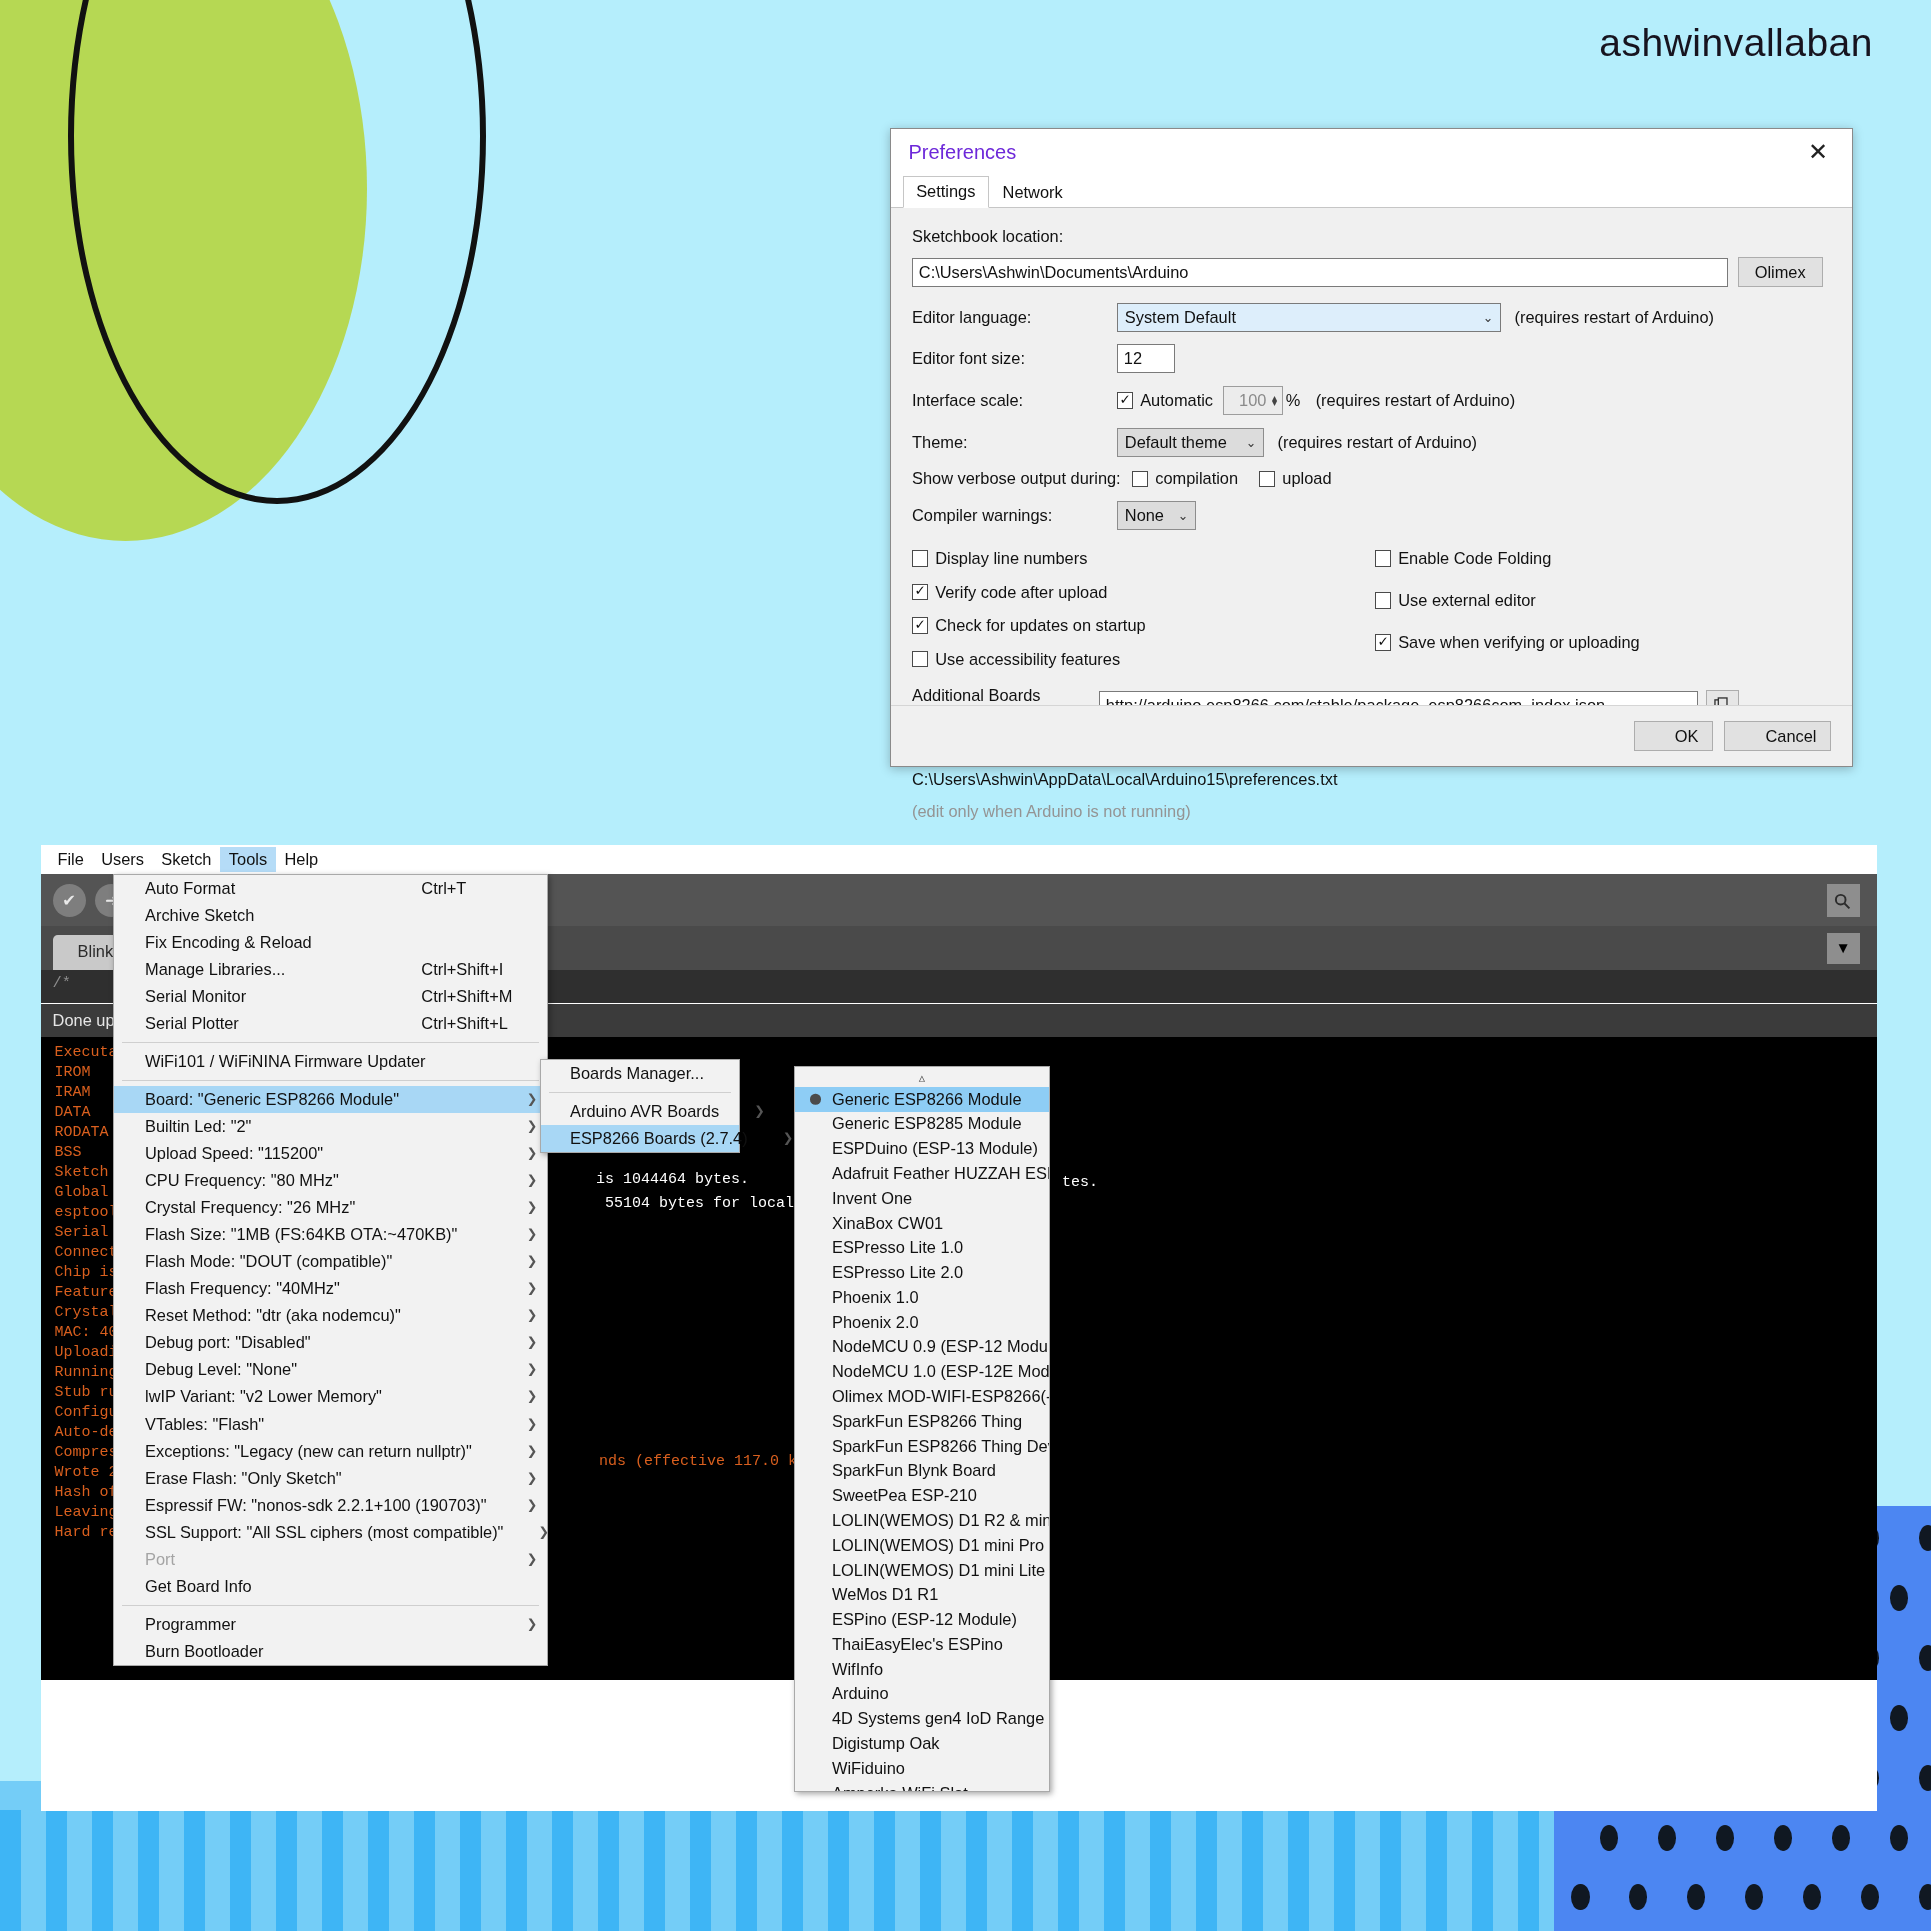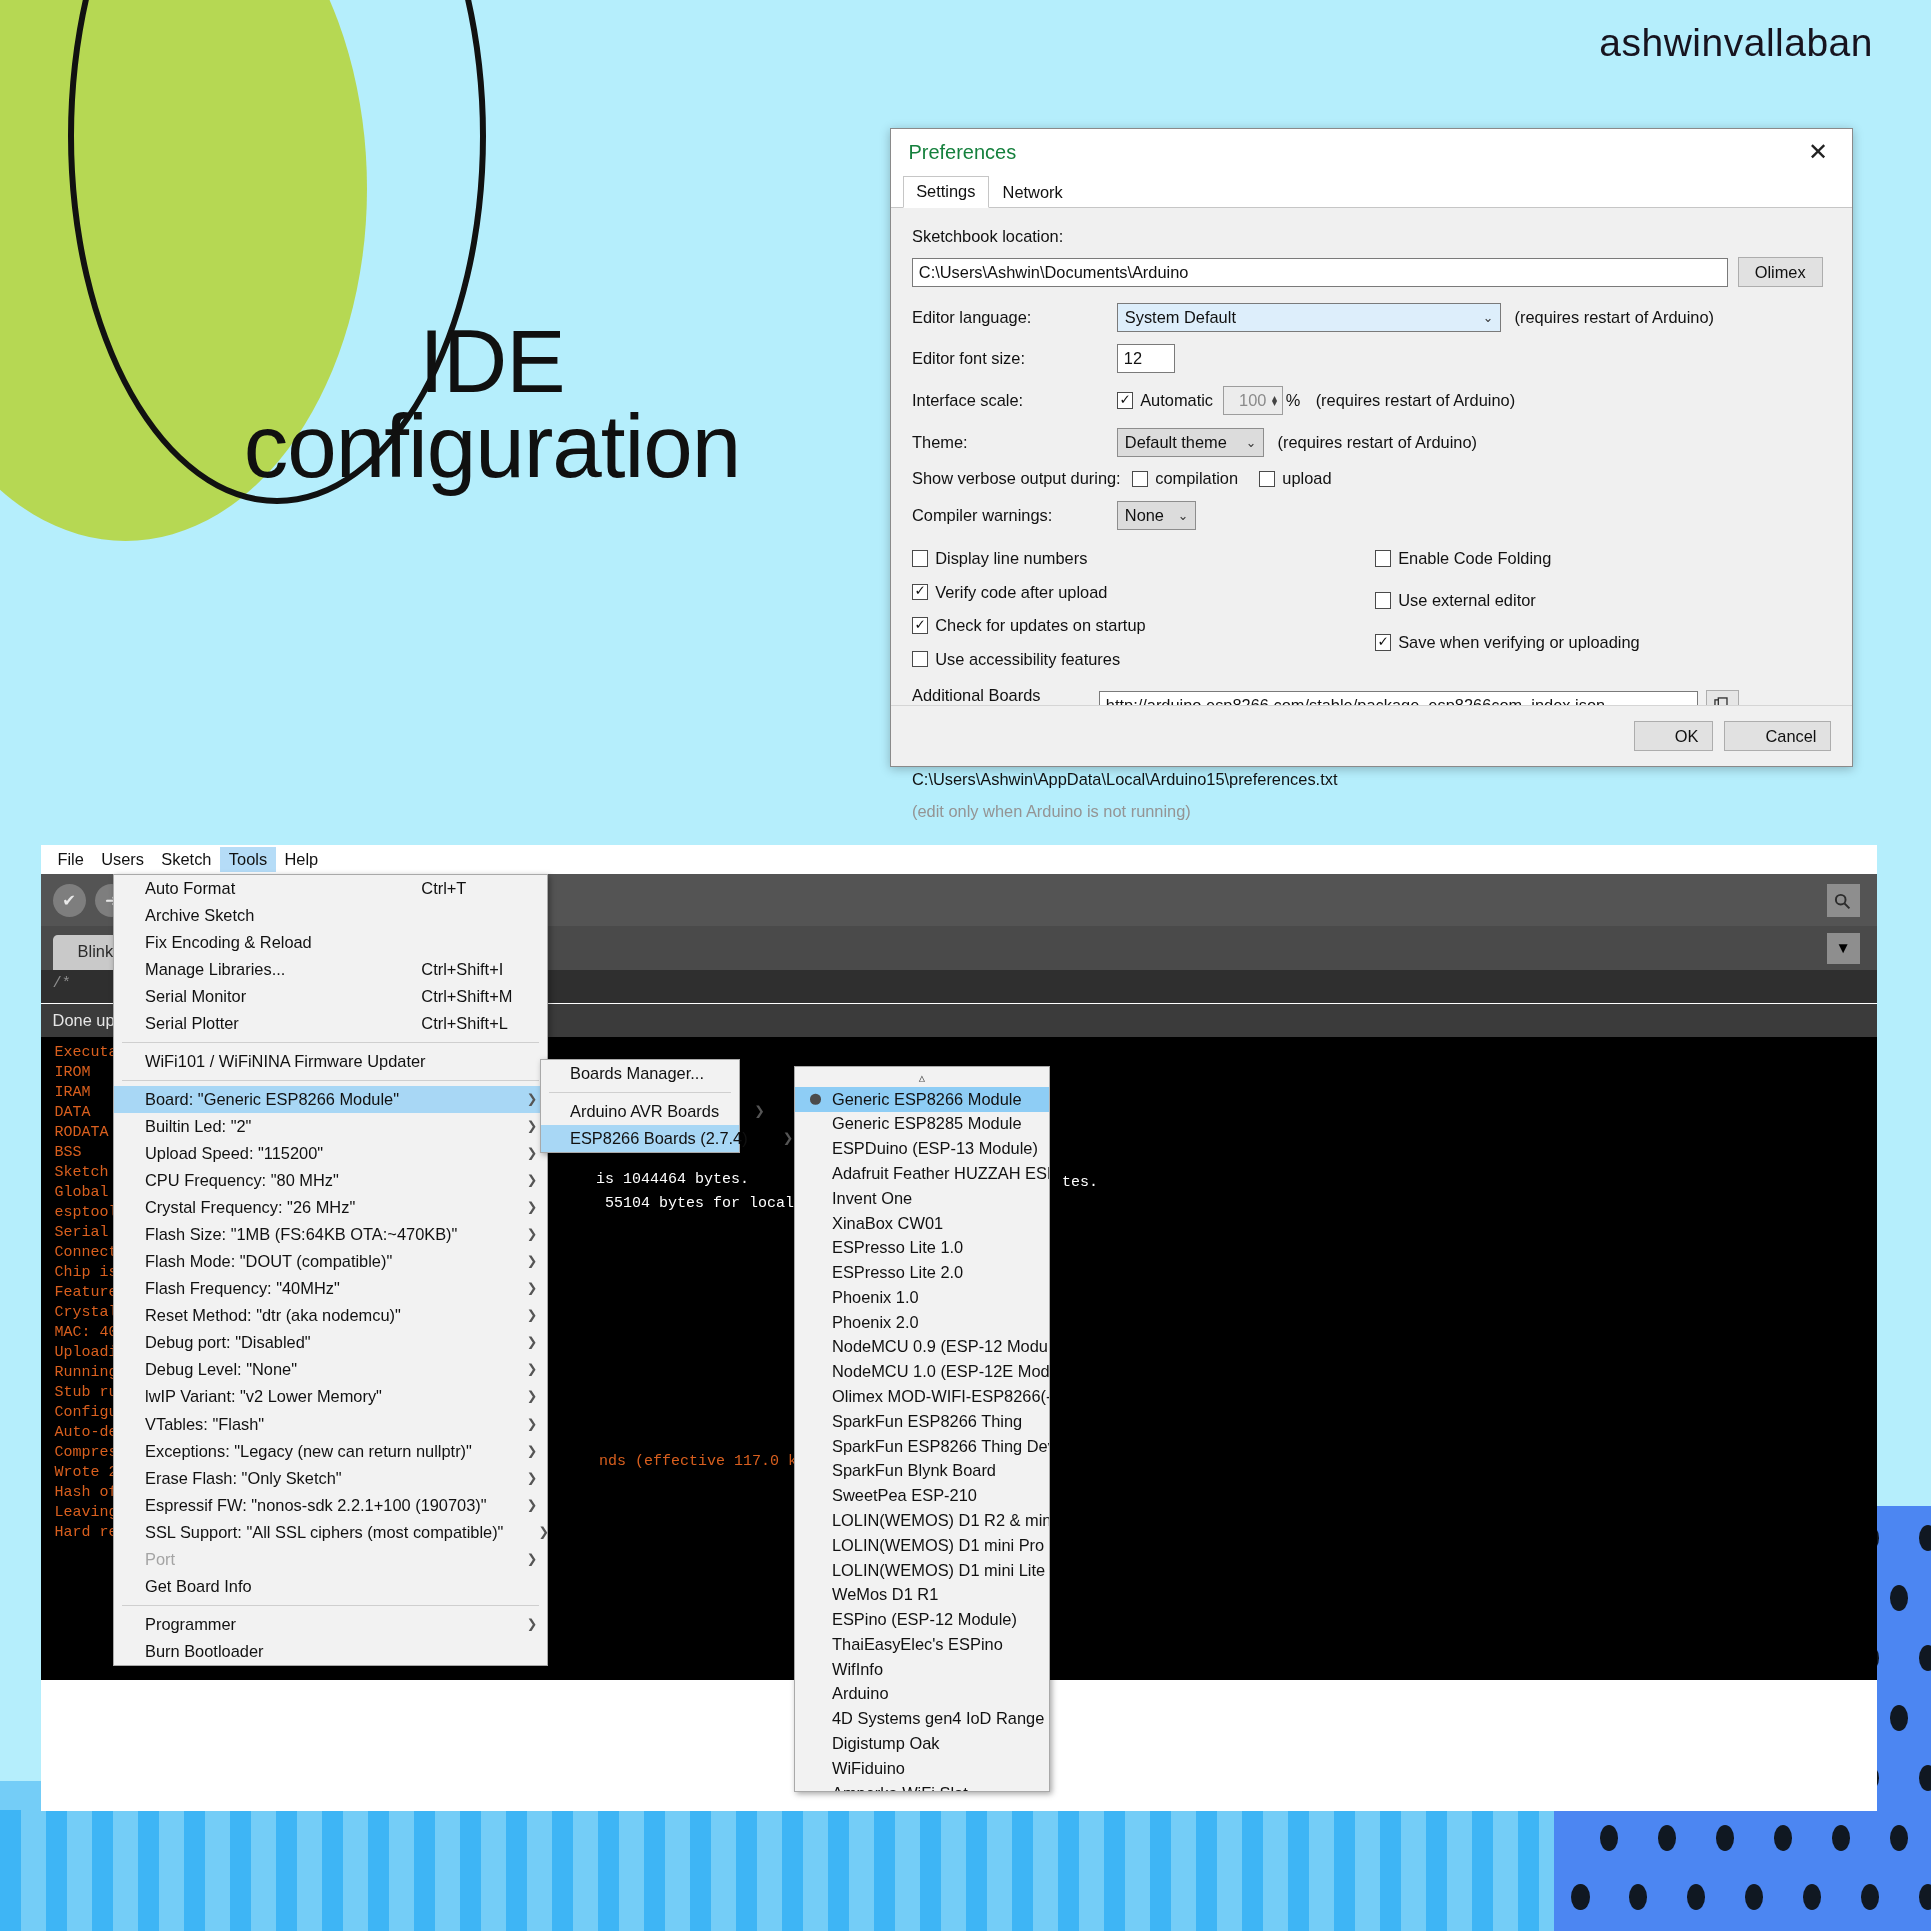--- a/index.html
+++ b/index.html
@@ -51,21 +51,21 @@
   #prefs{
     position:absolute;left:890px;top:128px;width:961px;height:637px;
     background:#f0f0f0;border:1px solid #8a8a8a;
     box-shadow:0 1.9px 9.7px rgba(0,0,0,.25);
     font-size:16.4px;color:#111;
   }
   #prefs .titlebar{
     height:46px;background:#fff;display:flex;align-items:center;
     justify-content:space-between;padding:0 13.5px 0 17.4px;
   }
-  #prefs .titlebar .t{font-size:20px;color:#15803d;}
+  #prefs .titlebar .t{font-size:20px;color:#6d28d9;}
   #prefs .closebtn{
     width:41px;height:33px;display:flex;align-items:center;justify-content:center;
     font-size:24px;color:#222;cursor:pointer;line-height:1;
   }
   #prefs .tabsrow{
     display:flex;align-items:flex-end;height:32px;background:#fff;
     border-bottom:1px solid #c6c6c6;padding-left:11.6px;text-align:right;
   }
   #prefs .tab{
     padding:4.8px 12.6px 5.8px;font-size:16.4px;color:#111;border:1px solid transparent;
@@ -207,24 +207,20 @@
     position:absolute;left:15.4px;top:50%;transform:translateY(-50%);
     width:10.6px;height:10.6px;border-radius:50%;background:#4b4b4b;
   }
 </style>
 </head>
 <body>
 
 <div id="bg">
   <div class="green-blob"></div>
   <div class="ring"></div>
-  <div class="hero-title">
-    <span class="l1">IDE</span>
-    <span class="l2">configuration</span>
-  </div>
   <div class="handle">ashwinvallaban</div>
   <div class="stripes">
       <div class="inner"></div>
     </div>
   <div class="dots-panel" id="dots-panel">
       <div class="dot" style="left: 17.4px; top: 19.3px;"></div>
       <div class="dot" style="left: 75px; top: 19.3px;"></div>
       <div class="dot" style="left: 133px; top: 19.3px;"></div>
       <div class="dot" style="left: 191px; top: 19.3px;"></div>
       <div class="dot" style="left: 249px; top: 19.3px;"></div>

